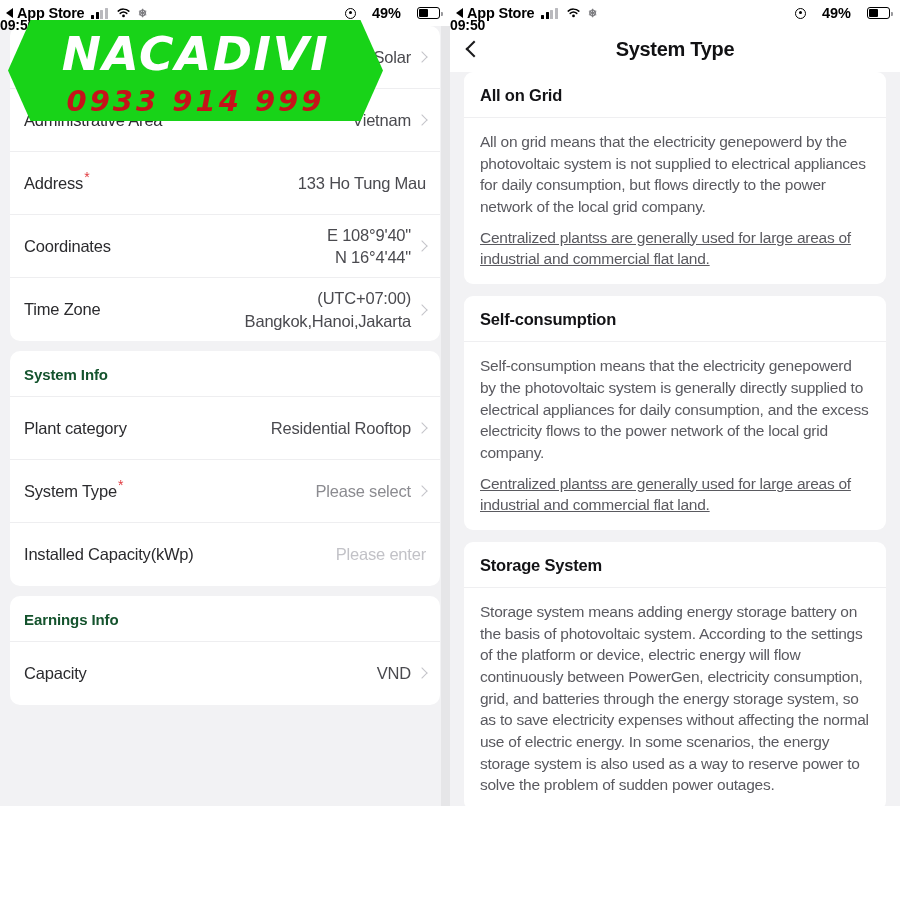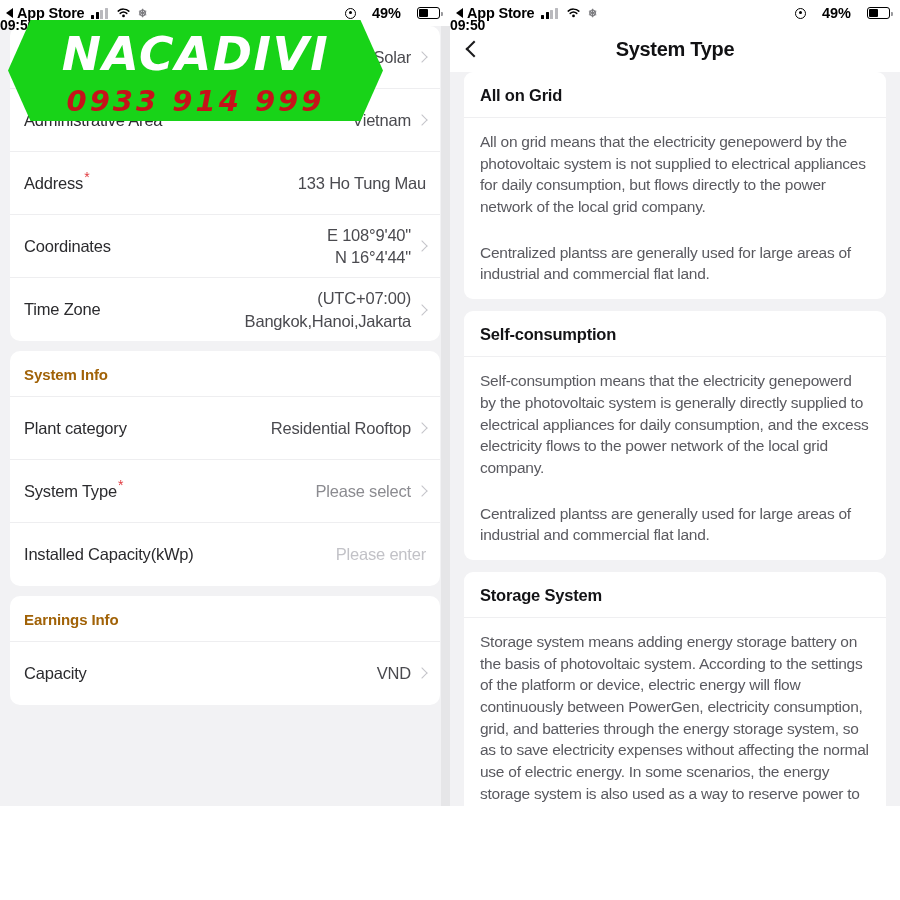--- a/index.html
+++ b/index.html
@@ -99,21 +99,21 @@
 
   .card {
     background: #ffffff;
     border-radius: 10px;
     margin: 0 10px 10px 10px;
     overflow: hidden;
   }
   .card-title {
     font-size: 15px;
     font-weight: bold;
-    color: #a16207;
+    color: #14532d;
     padding: 15px 14px 13px 14px;
     border-bottom: 1px solid #eeeef0;
     letter-spacing: -0.1px;
   }
   .row {
     display: flex;
     align-items: center;
     min-height: 63px;
     padding: 8px 14px;
     border-bottom: 1px solid #eeeef0;
@@ -193,21 +193,21 @@
     border-bottom: 1px solid #efeff1;
     letter-spacing: -0.2px;
   }
   .info-card-body { padding: 13px 16px 14px 16px; }
   .info-card-body p {
     font-size: 15.5px;
     line-height: 1.40;
     color: #5a5a60;
     letter-spacing: -0.25px;
   }
-  .info-card-body p + p { margin-top: 24px; }
+  .info-card-body p + p { margin-top: 9px; text-decoration: underline; }
 
   
   .watermark {
     position: absolute;
     left: 8px; top: 18px;
     width: 375px; height: 105px;
     z-index: 10;
     pointer-events: none;
   }
   .wm-shape {

